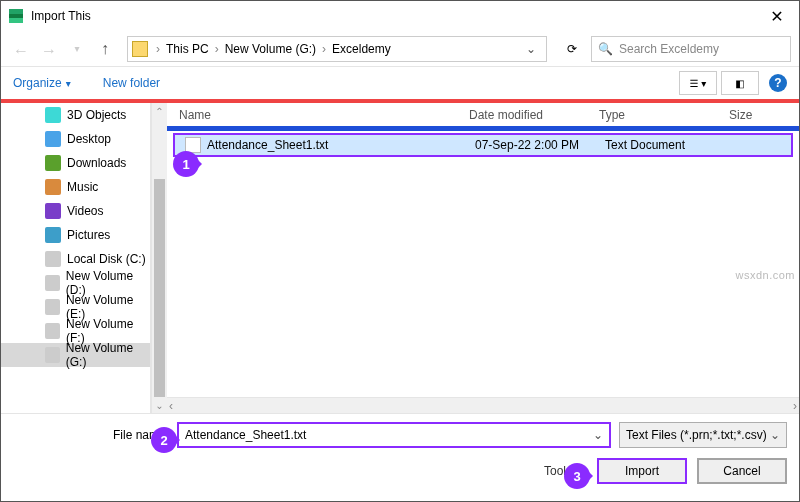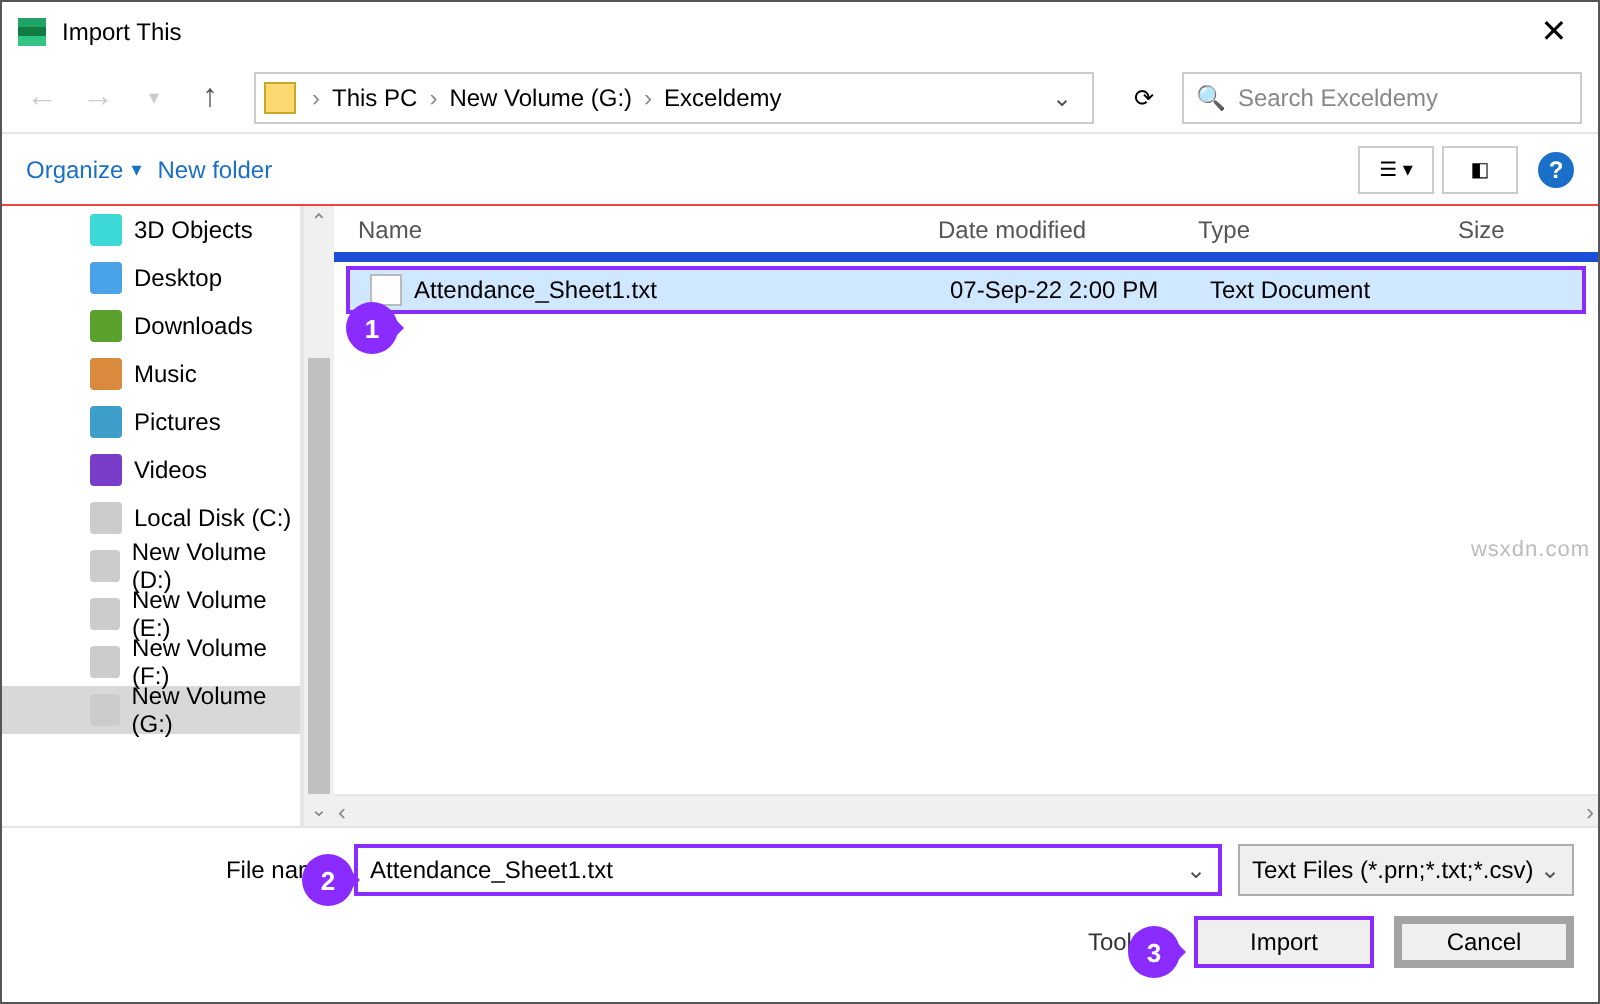--- a/index.html
+++ b/index.html
@@ -13,21 +13,21 @@
   .arrow { width: 24px; height: 24px; display: flex; align-items: center; justify-content: center; color: #ccc; font-size: 16px; }
   .arrow.dark { color: #555; }
   .up { width: 24px; height: 24px; display:flex; align-items:center; justify-content:center; color:#555; }
   .breadcrumb-box { flex: 1; border: 1px solid #ccc; height: 26px; display: flex; align-items: center; padding: 0 4px; margin: 0 6px; }
   .bc-icon { width: 16px; height: 16px; background: #fcd870; border: 1px solid #c9a62a; margin-right: 4px; }
   .bc-sep { color: #888; padding: 0 4px; }
   .bc-item { padding: 0 2px; color: #000; }
   .bc-drop { margin-left: auto; padding: 0 6px; color: #555; }
   .refresh { width: 30px; height: 26px; display:flex; align-items:center; justify-content:center; border:1px solid transparent; }
   .search-box { width: 200px; border: 1px solid #ccc; height: 26px; display: flex; align-items: center; padding: 0 6px; color: #888; gap: 6px; }
-  .toolbar { height: 36px; display: flex; align-items: center; padding: 0 12px; border-bottom: 1px solid #ef4444; gap: 8px; }
+  .toolbar { height: 36px; display: flex; align-items: center; padding: 0 12px; border-bottom: 4px solid #ef4444; gap: 32px; }
   .org { color: #1a6fc9; display: flex; align-items: center; gap: 4px; }
   .newf { color: #1a6fc9; }
   .toolbar-right { margin-left: auto; display: flex; gap: 4px; align-items:center; }
   .tb-btn { width: 38px; height: 24px; border: 1px solid #ccc; display:flex; align-items:center; justify-content:center; gap:2px; font-size:10px; }
   .help { width:18px; height:18px; border-radius:50%; background:#1a6fc9; color:#fff; display:flex; align-items:center; justify-content:center; font-weight:bold; margin-left:6px; }
   .body { display: flex; height: 310px; }
   .sidebar { width: 150px; border-right: 1px solid #e5e5e5; overflow: hidden; }
   .side-item { display: flex; align-items: center; height: 24px; padding-left: 44px; gap: 6px; }
   .side-item.sel { background: #d8d8d8; }
   .sicn { width: 16px; height: 16px; border-radius: 2px; display:inline-block; }
@@ -46,21 +46,21 @@
   .bottom-scroll .track{flex:1;}
   .footer { border-top: 1px solid #e5e5e5; padding: 8px 12px; }
   .fnrow { display:flex; align-items:center; gap:8px; margin-bottom:10px; }
   .fn-label { width: 58px; text-align: right; white-space:nowrap; margin-left:98px; }
   .fn-input { flex:1; height:26px; border:2px solid #8a2bff; padding:0 6px; display:flex; align-items:center; position:relative; }
   .fn-input .dd{position:absolute; right:6px; color:#555;}
   .filter { width: 168px; height:26px; border:1px solid #adadad; padding:0 6px; display:flex; align-items:center; background:#efefef; position:relative; }
   .filter .dd{position:absolute; right:6px; color:#555;}
   .btnrow { display:flex; align-items:center; justify-content:flex-end; gap:10px; }
   .tools { color:#333; display:flex; align-items:center; gap:4px; margin-right:6px; }
-  .btn { width:90px; height:26px; border:4px solid #a3a3a3; background:#efefef; display:flex; align-items:center; justify-content:center; }
+  .btn { width:90px; height:26px; border:2px solid #a3a3a3; background:#efefef; display:flex; align-items:center; justify-content:center; }
   .btn.primary { border:2px solid #8a2bff; }
   .bubble { position:absolute; width:26px; height:26px; border-radius:50%; background:#8a2bff; color:#fff; display:flex; align-items:center; justify-content:center; font-weight:bold; font-size:13px; z-index:5; }
   .bubble::after{content:""; position:absolute; right:-8px; top:8px; border:5px solid transparent; border-left-color:#8a2bff;}
   .watermark{position:absolute; right:4px; top:268px; color:#bbb; font-size:11px; transform:rotate(0deg); letter-spacing:0.5px;}
 </style>
 </head>
 <body>
 
 <div class="window">
 
@@ -117,26 +117,26 @@
         </div>
       <div class="side-item">
           <span class="sicn c-dl"></span>
           <span>Downloads</span>
         </div>
       <div class="side-item">
           <span class="sicn c-mus"></span>
           <span>Music</span>
         </div>
       <div class="side-item">
+          <span class="sicn c-vid"></span>
+          <span>Videos</span>
+        </div>
+      <div class="side-item">
           <span class="sicn c-pic"></span>
           <span>Pictures</span>
-        </div>
-      <div class="side-item">
-          <span class="sicn c-vid"></span>
-          <span>Videos</span>
         </div>
       <div class="side-item">
           <span class="sicn c-disk"></span>
           <span>Local Disk (C:)</span>
         </div>
       <div class="side-item">
           <span class="sicn c-disk"></span>
           <span>New Volume (D:)</span>
         </div>
       <div class="side-item">

